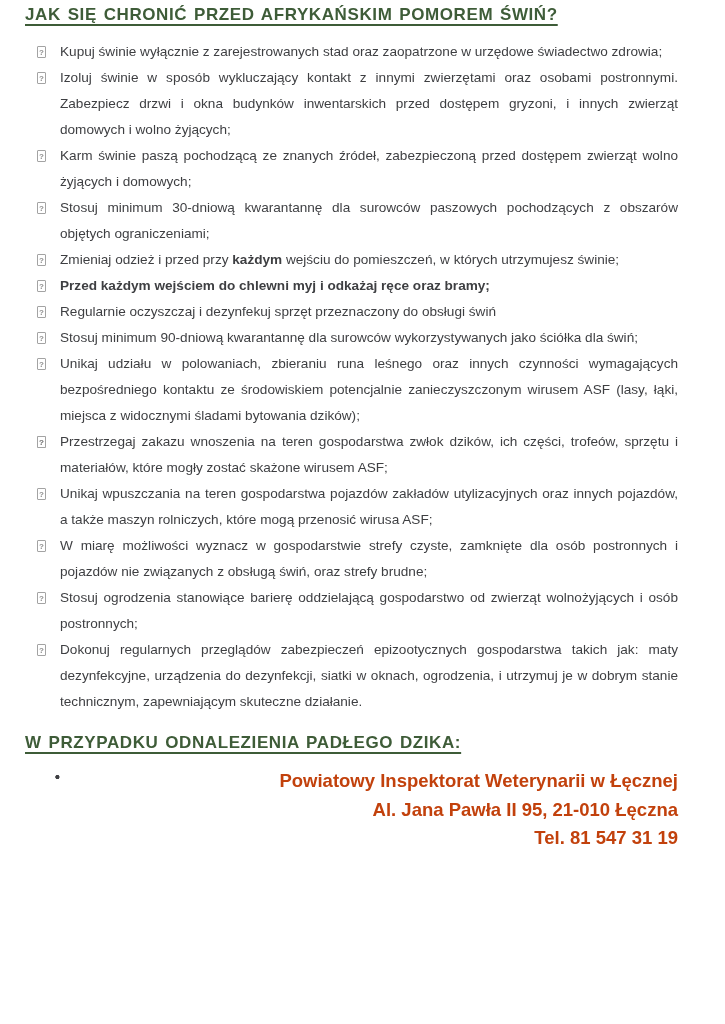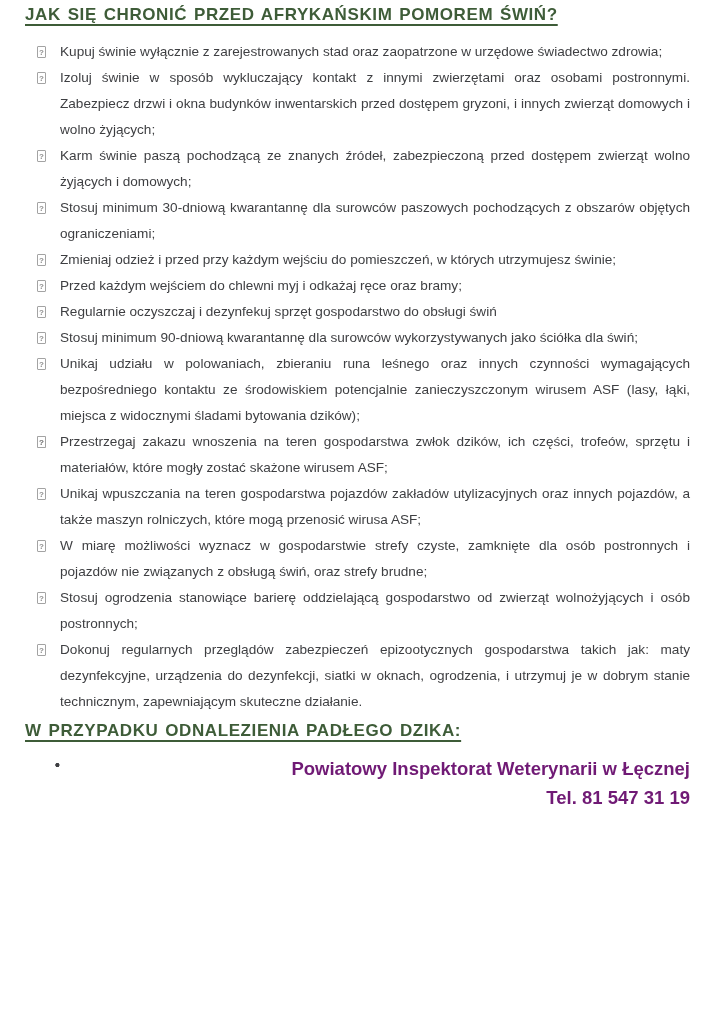--- a/index.html
+++ b/index.html
@@ -4,38 +4,38 @@
 <style>
   * { margin: 0; padding: 0; box-sizing: border-box; }
   html, body { background: #ffffff; }
   body { font-family: "Liberation Sans", sans-serif; }
 
   .page {
     position: relative;
     width: 725px;
     height: 1024px;
     background: #ffffff;
-    padding: 5px 35px 0 25px;
+    padding: 5px 47px 0 25px;
     color: #3e3f42;
     overflow: hidden;
   }
 
   .heading {
     color: #3e5c38;
     font-size: 17px;
     font-weight: bold;
     letter-spacing: 0.6px;
     word-spacing: 1.5px;
     line-height: 19px;
     text-decoration: underline;
     text-decoration-thickness: 1.5px;
     text-underline-offset: 4px;
     margin-bottom: 15px;
   }
-  .heading.second { margin-top: 6px; }
+  .heading.second { margin-top: 18px; }
 
   ul { list-style: none; }
 
   .checklist li {
     position: relative;
     padding-left: 35px;
     text-align: justify;
     font-size: 13.6px;
     line-height: 26px;
     color: #3e3f42;
@@ -48,21 +48,21 @@
     height: 12px;
     border: 1px solid #a3a3a3;
     border-radius: 1px;
     font-size: 8px;
     line-height: 11px;
     text-align: center;
     color: #8d8d8d;
     font-weight: bold;
   }
 
-  .b { font-weight: normal; }
+  .b { font-weight: bold; }
   .u { text-decoration: underline; text-underline-offset: 2px; }
 
   .dotlist li {
     position: relative;
     padding-left: 55px;
     font-size: 13.8px;
     line-height: 21px;
     color: #3e3f42;
   }
   .dotlist .bullet {
@@ -70,57 +70,58 @@
     left: 30px;
     top: 0;
     font-size: 13.8px;
     line-height: 21px;
     color: #3e3f42;
   }
 
   .contact {
     margin-top: 8px;
     text-align: right;
-    color: #701a75;
+    color: #c2410c;
     font-weight: bold;
     font-size: 18.5px;
     line-height: 28.5px;
   }
 </style>
 </head>
 <body>
 
 <div class="page">
 
   <div class="heading">JAK SIĘ CHRONIĆ PRZED AFRYKAŃSKIM POMOREM ŚWIŃ?</div>
 
   <ul class="checklist">
       <li><span class="bullet">?</span><span><span>Kupuj świnie wyłącznie z zarejestrowanych stad oraz zaopatrzone w urzędowe świadectwo zdrowia;</span></span></li>
       <li><span class="bullet">?</span><span><span>Izoluj świnie w sposób wykluczający kontakt z innymi zwierzętami oraz osobami postronnymi. Zabezpiecz drzwi i okna budynków inwentarskich przed dostępem gryzoni, i innych zwierząt domowych i wolno żyjących;</span></span></li>
       <li><span class="bullet">?</span><span><span>Karm świnie paszą pochodzącą ze znanych źródeł, zabezpieczoną przed dostępem zwierząt wolno żyjących i domowych;</span></span></li>
       <li><span class="bullet">?</span><span><span>Stosuj minimum 30-dniową kwarantannę dla surowców paszowych pochodzących z obszarów objętych ograniczeniami;</span></span></li>
       <li><span class="bullet">?</span><span><span>Zmieniaj odzież i przed przy </span><span class="b">każdym</span><span> wejściu do pomieszczeń, w których utrzymujesz świnie;</span></span></li>
       <li><span class="bullet">?</span><span><span class="b">Przed każdym wejściem do chlewni myj i odkażaj ręce oraz bramy;</span></span></li>
-      <li><span class="bullet">?</span><span><span>Regularnie oczyszczaj i dezynfekuj sprzęt gospodarstwo do obsługi świń</span></span></li>
+      <li><span class="bullet">?</span><span><span>Regularnie oczyszczaj i dezynfekuj sprzęt przeznaczony do obsługi świń</span></span></li>
       <li><span class="bullet">?</span><span><span>Stosuj minimum 90-dniową kwarantannę dla surowców wykorzystywanych jako ściółka dla świń;</span></span></li>
       <li><span class="bullet">?</span><span><span>Unikaj udziału w polowaniach, zbieraniu runa leśnego oraz innych czynności wymagających bezpośredniego kontaktu ze środowiskiem potencjalnie zanieczyszczonym wirusem ASF (lasy, łąki, miejsca z widocznymi śladami bytowania dzików);</span></span></li>
       <li><span class="bullet">?</span></li>
       <li><span class="bullet">?</span><span><span>Przestrzegaj zakazu wnoszenia na teren gospodarstwa zwłok dzików, ich części, trofeów, sprzętu i materiałów, które mogły zostać skażone wirusem ASF;</span></span></li>
       <li><span class="bullet">?</span><span><span>Unikaj wpuszczania na teren gospodarstwa pojazdów zakładów utylizacyjnych oraz innych pojazdów, a także maszyn rolniczych, które mogą przenosić wirusa ASF;</span></span></li>
       <li><span class="bullet">?</span><span><span>W miarę możliwości wyznacz w gospodarstwie strefy czyste, zamknięte dla osób postronnych i pojazdów nie związanych z obsługą świń, oraz strefy brudne;</span></span></li>
       <li><span class="bullet">?</span><span><span>Stosuj ogrodzenia stanowiące barierę oddzielającą gospodarstwo od zwierząt wolnożyjących i osób postronnych;</span></span></li>
       <li><span class="bullet">?</span><span><span>Dokonuj regularnych przeglądów zabezpieczeń epizootycznych gospodarstwa takich jak: maty dezynfekcyjne, urządzenia do dezynfekcji, siatki w oknach, ogrodzenia, i utrzymuj je w dobrym stanie technicznym, zapewniającym skuteczne działanie.</span></span></li>
     </ul>
 
   <div class="heading second">W PRZYPADKU ODNALEZIENIA PADŁEGO DZIKA:</div>
 
   <ul class="dotlist">
       <li><span class="bullet">•</span></li>
       <li><span class="bullet">•</span></li>
       <li><span class="bullet">•</span></li>
     </ul>
 
   <div class="contact">
     <div>Powiatowy Inspektorat Weterynarii w Łęcznej</div>
+    <div>Al. Jana Pawła II 95, 21-010 Łęczna</div>
     <div>Tel. 81 547 31 19</div>
   </div>
 
 </div>
 
 </body></html>

